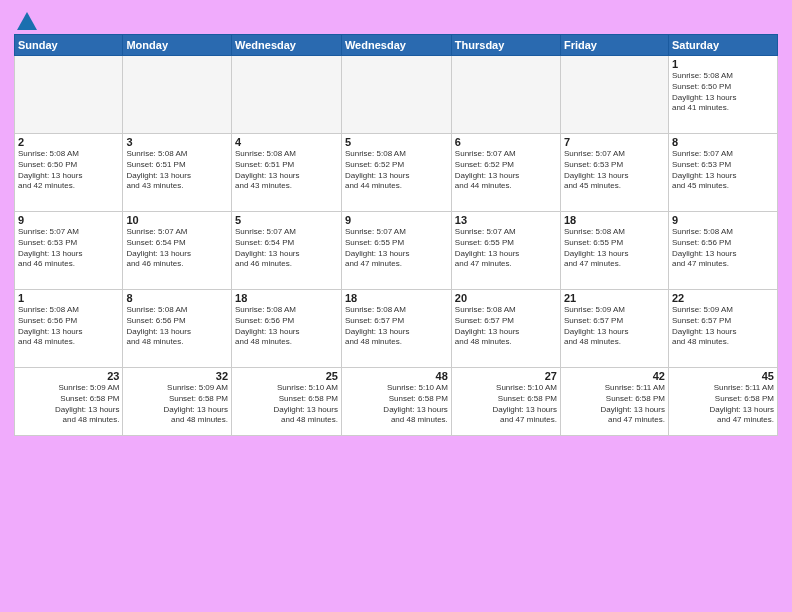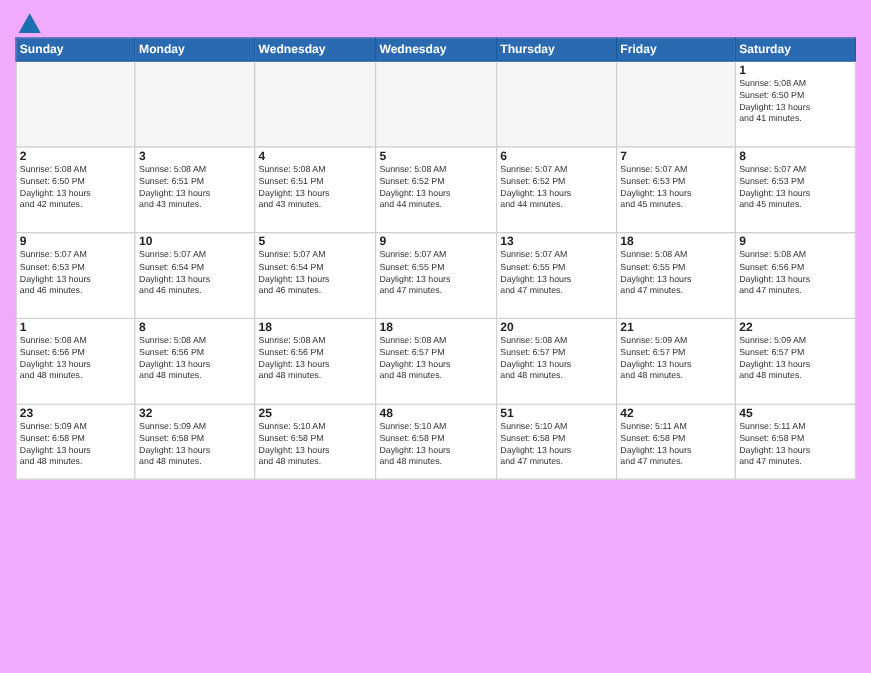--- a/index.html
+++ b/index.html
@@ -70,20 +70,21 @@
       background: white;
       font-size: 8.5px;
       color: #333;
       height: 78px;
     }
     .calendar td.empty {
       background: #f5f5f5;
     }
     .calendar td.last-row {
       height: 68px;
+      text-align: right;
     }
     .day-num {
       font-size: 11px;
       font-weight: bold;
       color: #222;
       display: block;
       margin-bottom: 1px;
     }
     .day-info {
       font-size: 8px;
@@ -318,21 +319,21 @@
 and 48 minutes.</div>
           </td>
           <td class="last-row">
             <span class="day-num">48</span>
             <div class="day-info" style="white-space: pre-line;">Sunrise: 5:10 AM
 Sunset: 6:58 PM
 Daylight: 13 hours
 and 48 minutes.</div>
           </td>
           <td class="last-row">
-            <span class="day-num">51</span>
+            <span class="day-num">27</span>
             <div class="day-info" style="white-space: pre-line;">Sunrise: 5:10 AM
 Sunset: 6:58 PM
 Daylight: 13 hours
 and 47 minutes.</div>
           </td>
           <td class="last-row">
             <span class="day-num">42</span>
             <div class="day-info" style="white-space: pre-line;">Sunrise: 5:11 AM
 Sunset: 6:58 PM
 Daylight: 13 hours

